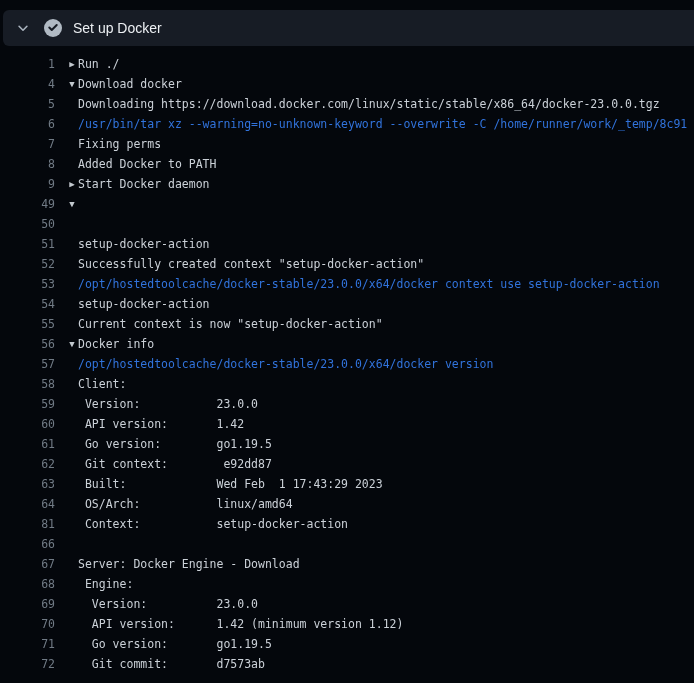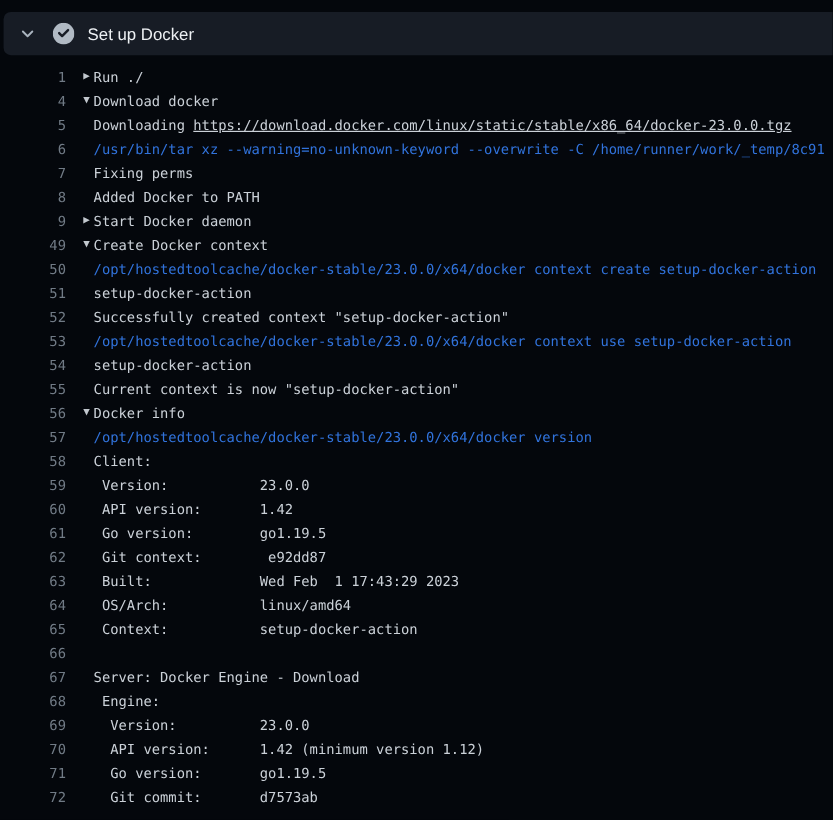--- a/index.html
+++ b/index.html
@@ -52,21 +52,21 @@
     width:55px;flex:none;text-align:right;color:var(--num);cursor:pointer;
   }
   .tog{
     width:12px;flex:none;margin-left:11px;text-align:center;
     color:var(--arrow);font-size:9px;line-height:20px;
   }
   .txt{white-space:pre}
   .seg-text{color:var(--text)}
   .seg-group{color:var(--text)}
   .seg-command{color:var(--cmd)}
-  .seg-link{color:var(--text);text-decoration:underline;cursor:pointer}
+  .seg-link{color:var(--text);cursor:pointer}
 </style>
 </head>
 <body>
 
 <div class="page">
 
   <div class="step-header">
     <span class="chev">
       <svg width="14" height="14" viewBox="0 0 16 16" aria-hidden="true">
         <path d="M3.5 6 8 10.5 12.5 6" fill="none" stroke="#aab4bf" stroke-width="1.8" stroke-linecap="round" stroke-linejoin="round"></path>
@@ -113,26 +113,24 @@
     <span class="txt"><span class="seg-text">Added Docker to PATH</span></span>
   </div>
       <div class="row">
     <span class="num">9</span>
     <span class="tog">▶</span>
     <span class="txt"><span class="seg-group">Start Docker daemon</span></span>
   </div>
       <div class="row">
     <span class="num">49</span>
     <span class="tog">▼</span>
-    <span class="txt"><span class="seg-group">Create Docker context</span></span>
   </div>
       <div class="row">
     <span class="num">50</span>
     <span class="tog"></span>
-    <span class="txt"><span class="seg-command">/opt/hostedtoolcache/docker-stable/23.0.0/x64/docker context create setup-docker-action</span></span>
   </div>
       <div class="row">
     <span class="num">51</span>
     <span class="tog"></span>
     <span class="txt"><span class="seg-text">setup-docker-action</span></span>
   </div>
       <div class="row">
     <span class="num">52</span>
     <span class="tog"></span>
     <span class="txt"><span class="seg-text">Successfully created context "setup-docker-action"</span></span>
@@ -191,21 +189,21 @@
     <span class="num">63</span>
     <span class="tog"></span>
     <span class="txt"><span class="seg-text"> Built:             Wed Feb  1 17:43:29 2023</span></span>
   </div>
       <div class="row">
     <span class="num">64</span>
     <span class="tog"></span>
     <span class="txt"><span class="seg-text"> OS/Arch:           linux/amd64</span></span>
   </div>
       <div class="row">
-    <span class="num">65</span>
+    <span class="num">81</span>
     <span class="tog"></span>
     <span class="txt"><span class="seg-text"> Context:           setup-docker-action</span></span>
   </div>
       <div class="row">
     <span class="num">66</span>
     <span class="tog"></span>
     <span class="txt"></span>
   </div>
       <div class="row">
     <span class="num">67</span>

